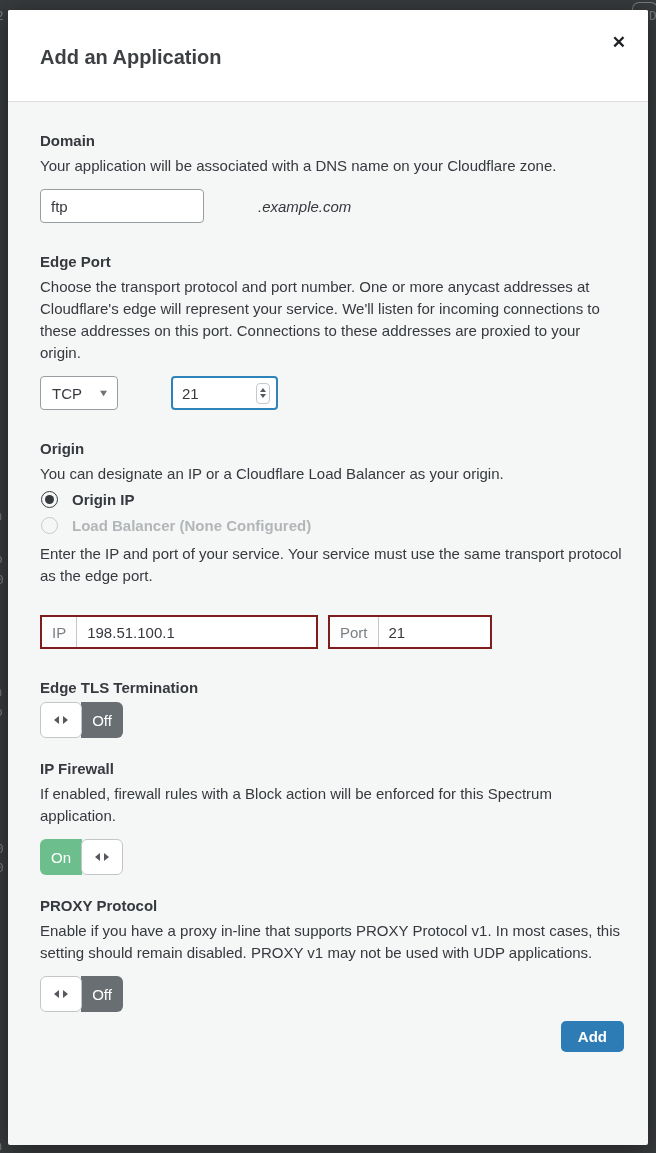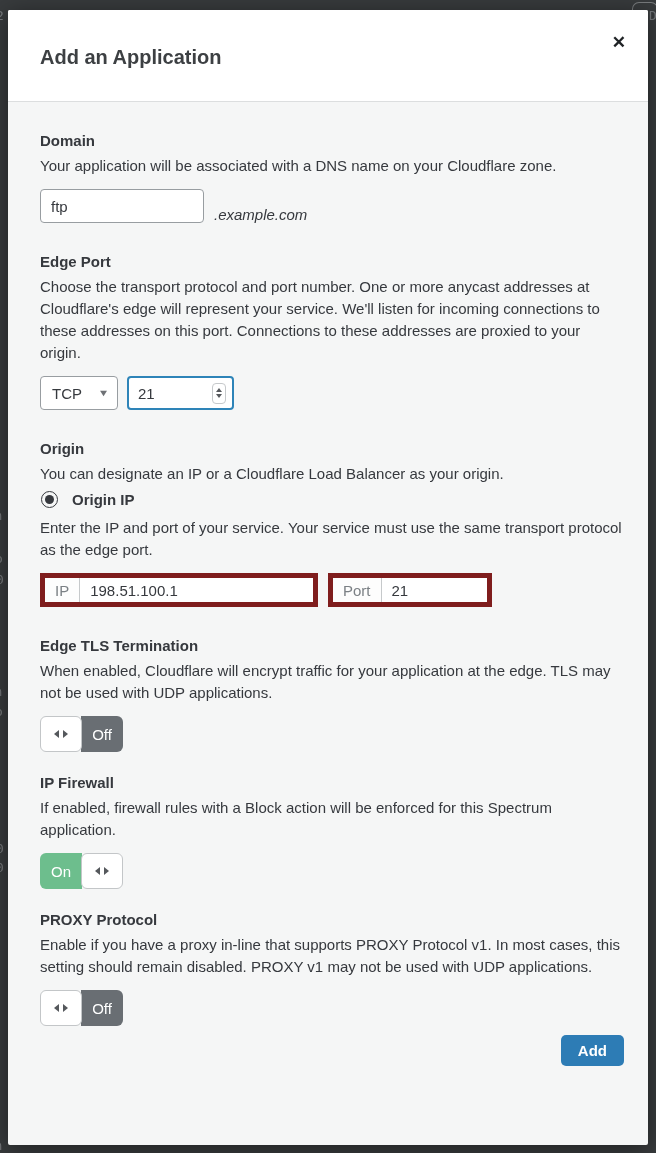--- a/index.html
+++ b/index.html
@@ -59,21 +59,21 @@
   .section-desc  { font-size: 15px; color: #36393e; line-height: 22px; margin-bottom: 12px; max-width: 588px; }
   .mb-input  { margin-bottom: 28px; }
   .mb-toggle { margin-bottom: 20px; }
   
   .text-input {
     height: 34px; background: #fff;
     border: 1px solid #989da1; border-radius: 4px;
     font-size: 15px; color: #36393e; padding: 0 10px;
     font-family: "Liberation Sans", sans-serif; outline: none;
   }
-  .row { display: flex; align-items: flex-end; }
+  .row { display: flex; align-items: center; gap: 44px; }
   .domain-input { width: 164px; }
   .domain-suffix { font-size: 15px; color: #36393e; margin-left: 10px; font-style: italic; }
   
   .fake-select {
     width: 78px; height: 34px; background: #fff;
     border: 1px solid #989da1; border-radius: 4px;
     display: flex; align-items: center; justify-content: space-between;
     padding: 0 9px 0 11px; font-size: 15px; color: #36393e; cursor: pointer;
     margin-right: 9px;
   }
@@ -106,21 +106,21 @@
   }
   .radio-outer.disabled { border-color: #c6c9cb; cursor: default; }
   .radio-dot { width: 9px; height: 9px; border-radius: 50%; background: #36393e; }
   .radio-label { font-size: 15px; color: #36393e; }
   .radio-label.disabled { color: #b3b6b8; }
   .origin-desc { margin-top: 6px; }
   
   .group-row { display: flex; margin-top: 0; }
   .input-group {
     display: flex; align-items: stretch; background: #fff;
-    border: 5px solid #7f1d1d; height: 34px;
+    border: 2px solid #7f1d1d; height: 34px; margin-top: 16px;
   }
   .input-group .prefix {
     display: flex; align-items: center; padding: 0 10px;
     font-size: 15px; color: #7b8085;
     border-right: 1px solid #c6c9cb; background: #fdfdfd;
   }
   .input-group input {
     border: none; outline: none; font-size: 15px; color: #36393e;
     padding: 0 10px; font-family: "Liberation Sans", sans-serif; width: 100%;
     background: transparent;
@@ -210,38 +210,41 @@
     <div class="section">
       <div class="section-label">Origin</div>
       <div class="section-desc" style="margin-bottom:6px">You can designate an IP or a Cloudflare Load Balancer as your origin.</div>
 
       <div class="radio-row">
         <span class="radio-outer">
             <span class="radio-dot"></span>
           </span>
         <span class="radio-label">Origin IP</span>
       </div>
+      <div class="radio-row">
+        <span class="radio-outer disabled"></span>
+        <span class="radio-label disabled">Load Balancer (None Configured)</span>
+      </div>
 
       <div class="section-desc origin-desc">Enter the IP and port of your service. Your service must use the same transport protocol as the edge port.</div>
 
       <div class="group-row mb-input">
         <div class="input-group ip-group">
           <span class="prefix">IP</span>
           <input type="text" value="198.51.100.1" style="">
         </div>
         <div class="input-group port-group">
           <span class="prefix">Port</span>
           <input type="text" value="21" style="">
         </div>
       </div>
     </div>
 
     <div class="section">
       <div class="section-label">Edge TLS Termination</div>
-      <div class="section-desc">When enabled, Cloudflare will encrypt traffic for your application at the edge. TLS may not be used with UDP applications.</div>
       <div class="toggle off mb-toggle">
         <div class="toggle-handle">
           <span class="arrows">
               <span class="arr-l"></span>
               <span class="arr-r"></span>
             </span>
         </div>
         <div class="toggle-state">Off</div>
       </div>
     </div>

